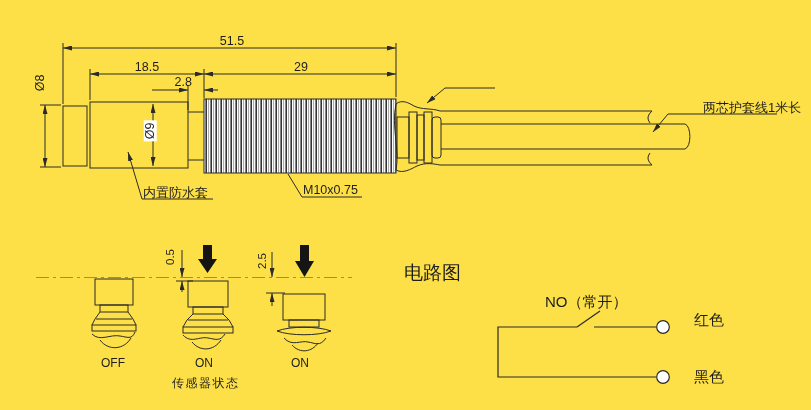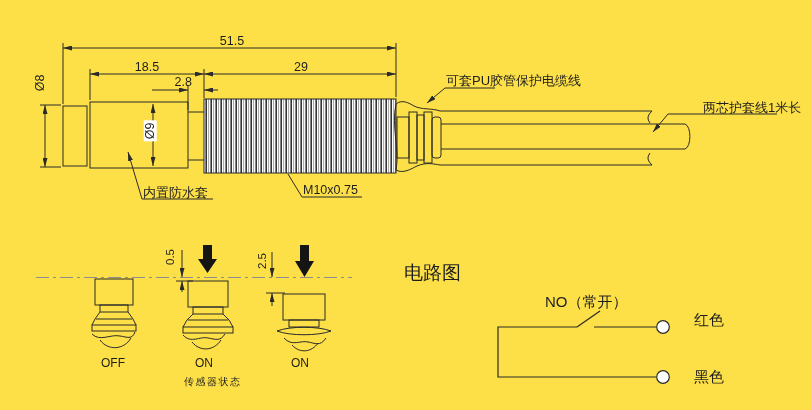--- a/index.html
+++ b/index.html
@@ -6,21 +6,21 @@
   .stage{position:relative;width:811px;height:410px;background:#fde047;overflow:hidden;text-decoration:underline;}
   svg.lineart{position:absolute;left:0;top:0;}
   .t{position:absolute;font-family:"Liberation Sans","DejaVu Sans",sans-serif;color:#1e1e1e;line-height:1;white-space:nowrap;}
   .dim{font-size:12.5px;text-align:center;}
   .rot{transform:translate(-50%,-50%) rotate(-90deg);}
   .bgw{background:#fff;padding:0 2px;}
   .cn{font-size:13px;}
   .big{font-size:19px;}
   .mid{font-size:15px;}
   .state{font-size:12px;text-align:center;}
-  .cap{font-size:10px;letter-spacing:1.5px;margin-left:12px;}
+  .cap{font-size:12px;letter-spacing:1.5px;}
 </style>
 </head>
 <body>
 
 <div class="stage">
 
 <svg class="lineart" width="811" height="410" viewBox="0 0 811 410">
   <defs>
     <marker id="ar" viewBox="0 0 9 5" refX="9" refY="2.5" markerWidth="9" markerHeight="5" orient="auto-start-reverse" markerUnits="userSpaceOnUse">
       <path d="M0,0 L9,2.5 L0,5 Z" fill="#2a2a2a"></path>
@@ -133,21 +133,20 @@
 </svg>
 
   <div class="t dim" style="left:202px;top:35px;width:60px;">51.5</div>
   <div class="t dim" style="left:117px;top:61px;width:60px;">18.5</div>
   <div class="t dim" style="left:271px;top:61px;width:60px;">29</div>
   <div class="t dim" style="left:152px;top:76px;width:40px;text-align:right;">2.8</div>
   <div class="t dim rot" style="left:40px;top:83px;">Ø8</div>
   <div class="t dim rot bgw" style="left:150px;top:131px;">Ø9</div>
   <div class="t dim" style="left:303px;top:184px;">M10x0.75</div>
   <div class="t cn" style="left:143px;top:186px;">内置防水套</div>
-  <div class="t cn" style="left:446px;top:74px;">可套PU胶管保护电缆线</div>
   <div class="t cn" style="left:703px;top:101px;">两芯护套线1米长</div>
 
   <div class="t dim rot" style="left:171px;top:257px;font-size:11.5px;">0.5</div>
   <div class="t dim rot" style="left:263px;top:261px;font-size:11.5px;">2.5</div>
   <div class="t state" style="left:93px;top:357px;width:40px;">OFF</div>
   <div class="t state" style="left:184px;top:357px;width:40px;">ON</div>
   <div class="t state" style="left:280px;top:357px;width:40px;">ON</div>
   <div class="t cap" style="left:172px;top:377px;">传感器状态</div>
 
   <div class="t big" style="left:404px;top:263px;">电路图</div>

